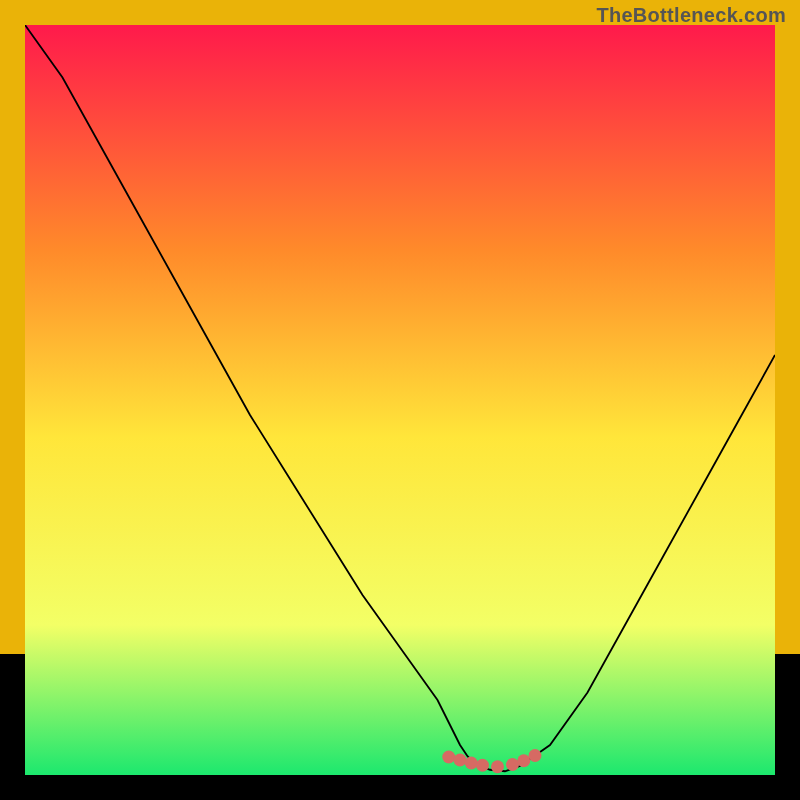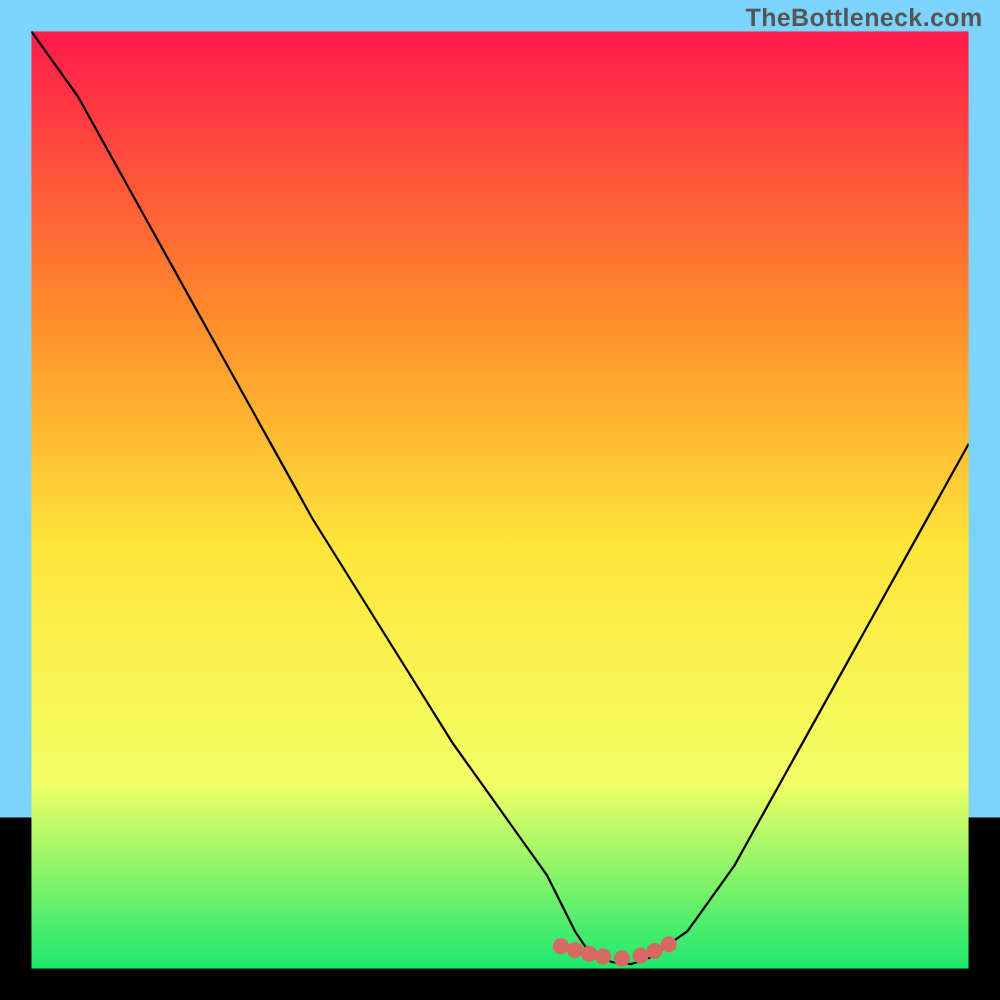--- a/index.html
+++ b/index.html
@@ -8,21 +8,21 @@
     width: 800px;
     height: 800px;
     background: #000000;
     font-family: Arial, Helvetica, sans-serif;
     overflow: hidden;
   }
   .frame {
     position: relative;
     width: 800px;
     height: 654px;
-    background: #7dd3fc;
+    background: #eab308;
   }
   .watermark {
     position: absolute;
     top: 4px;
     right: 14px;
     color: #555555;
     font-size: 20px;
     font-weight: 600;
     letter-spacing: 0.3px;
     z-index: 10;

